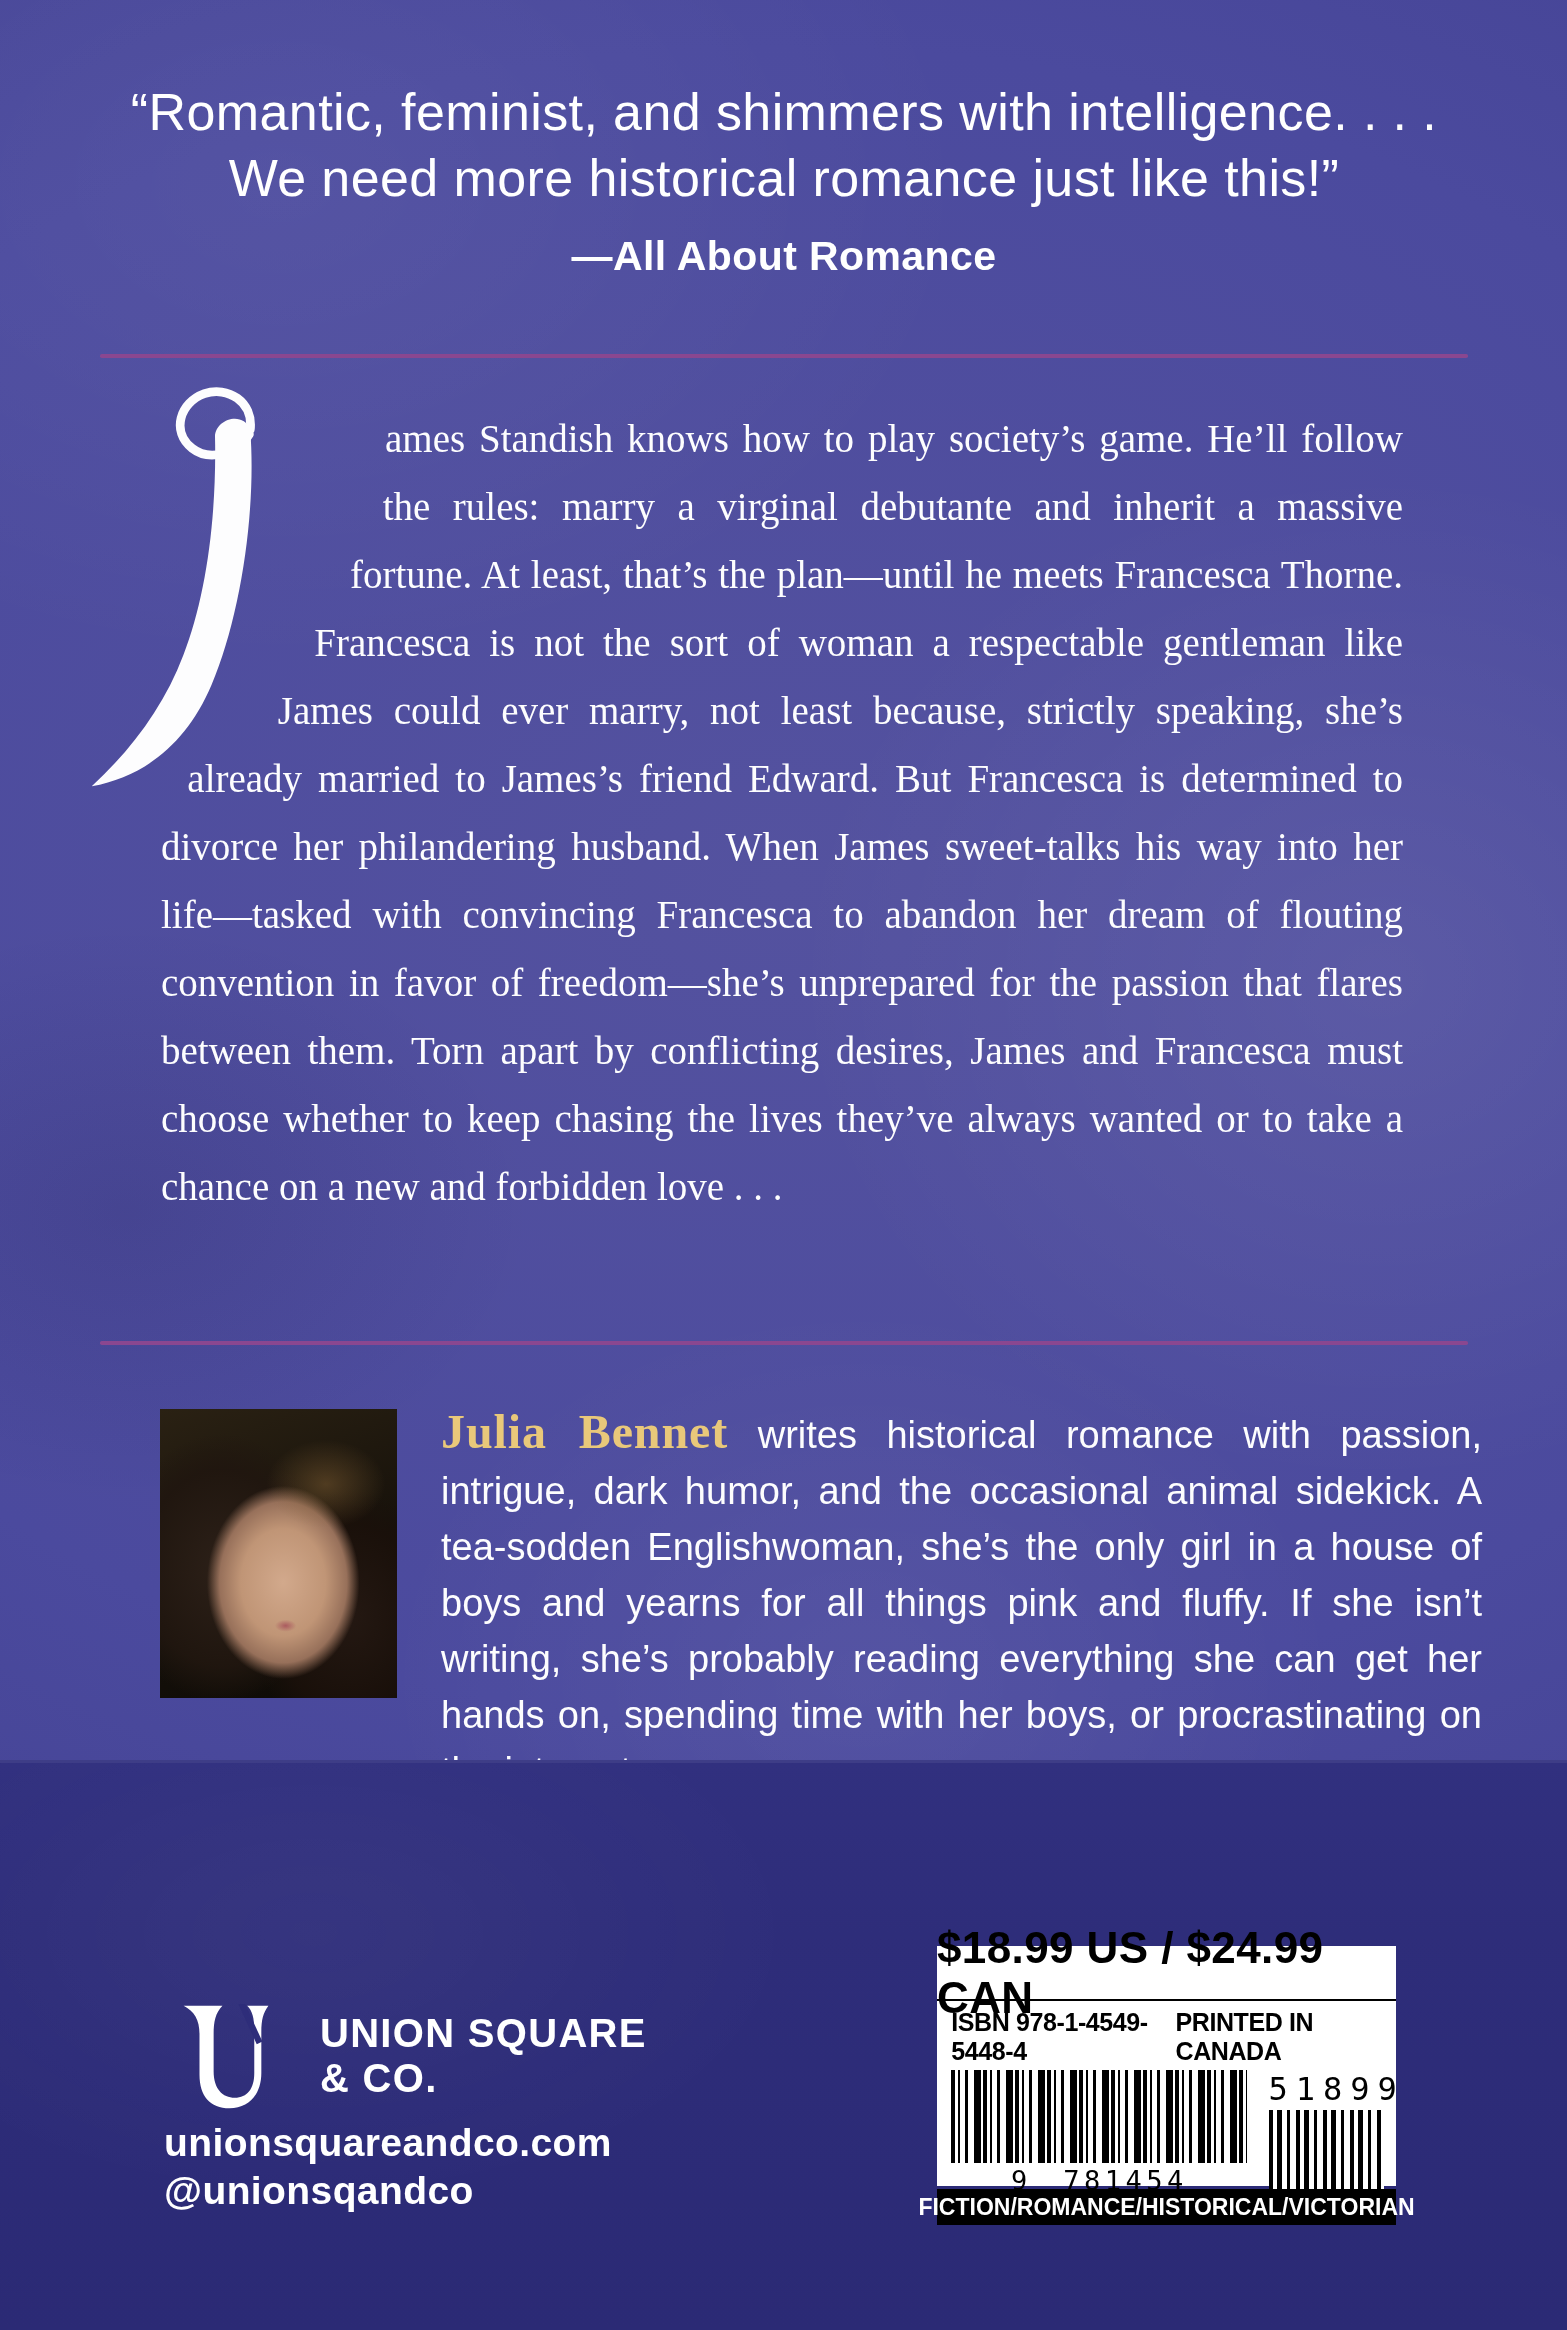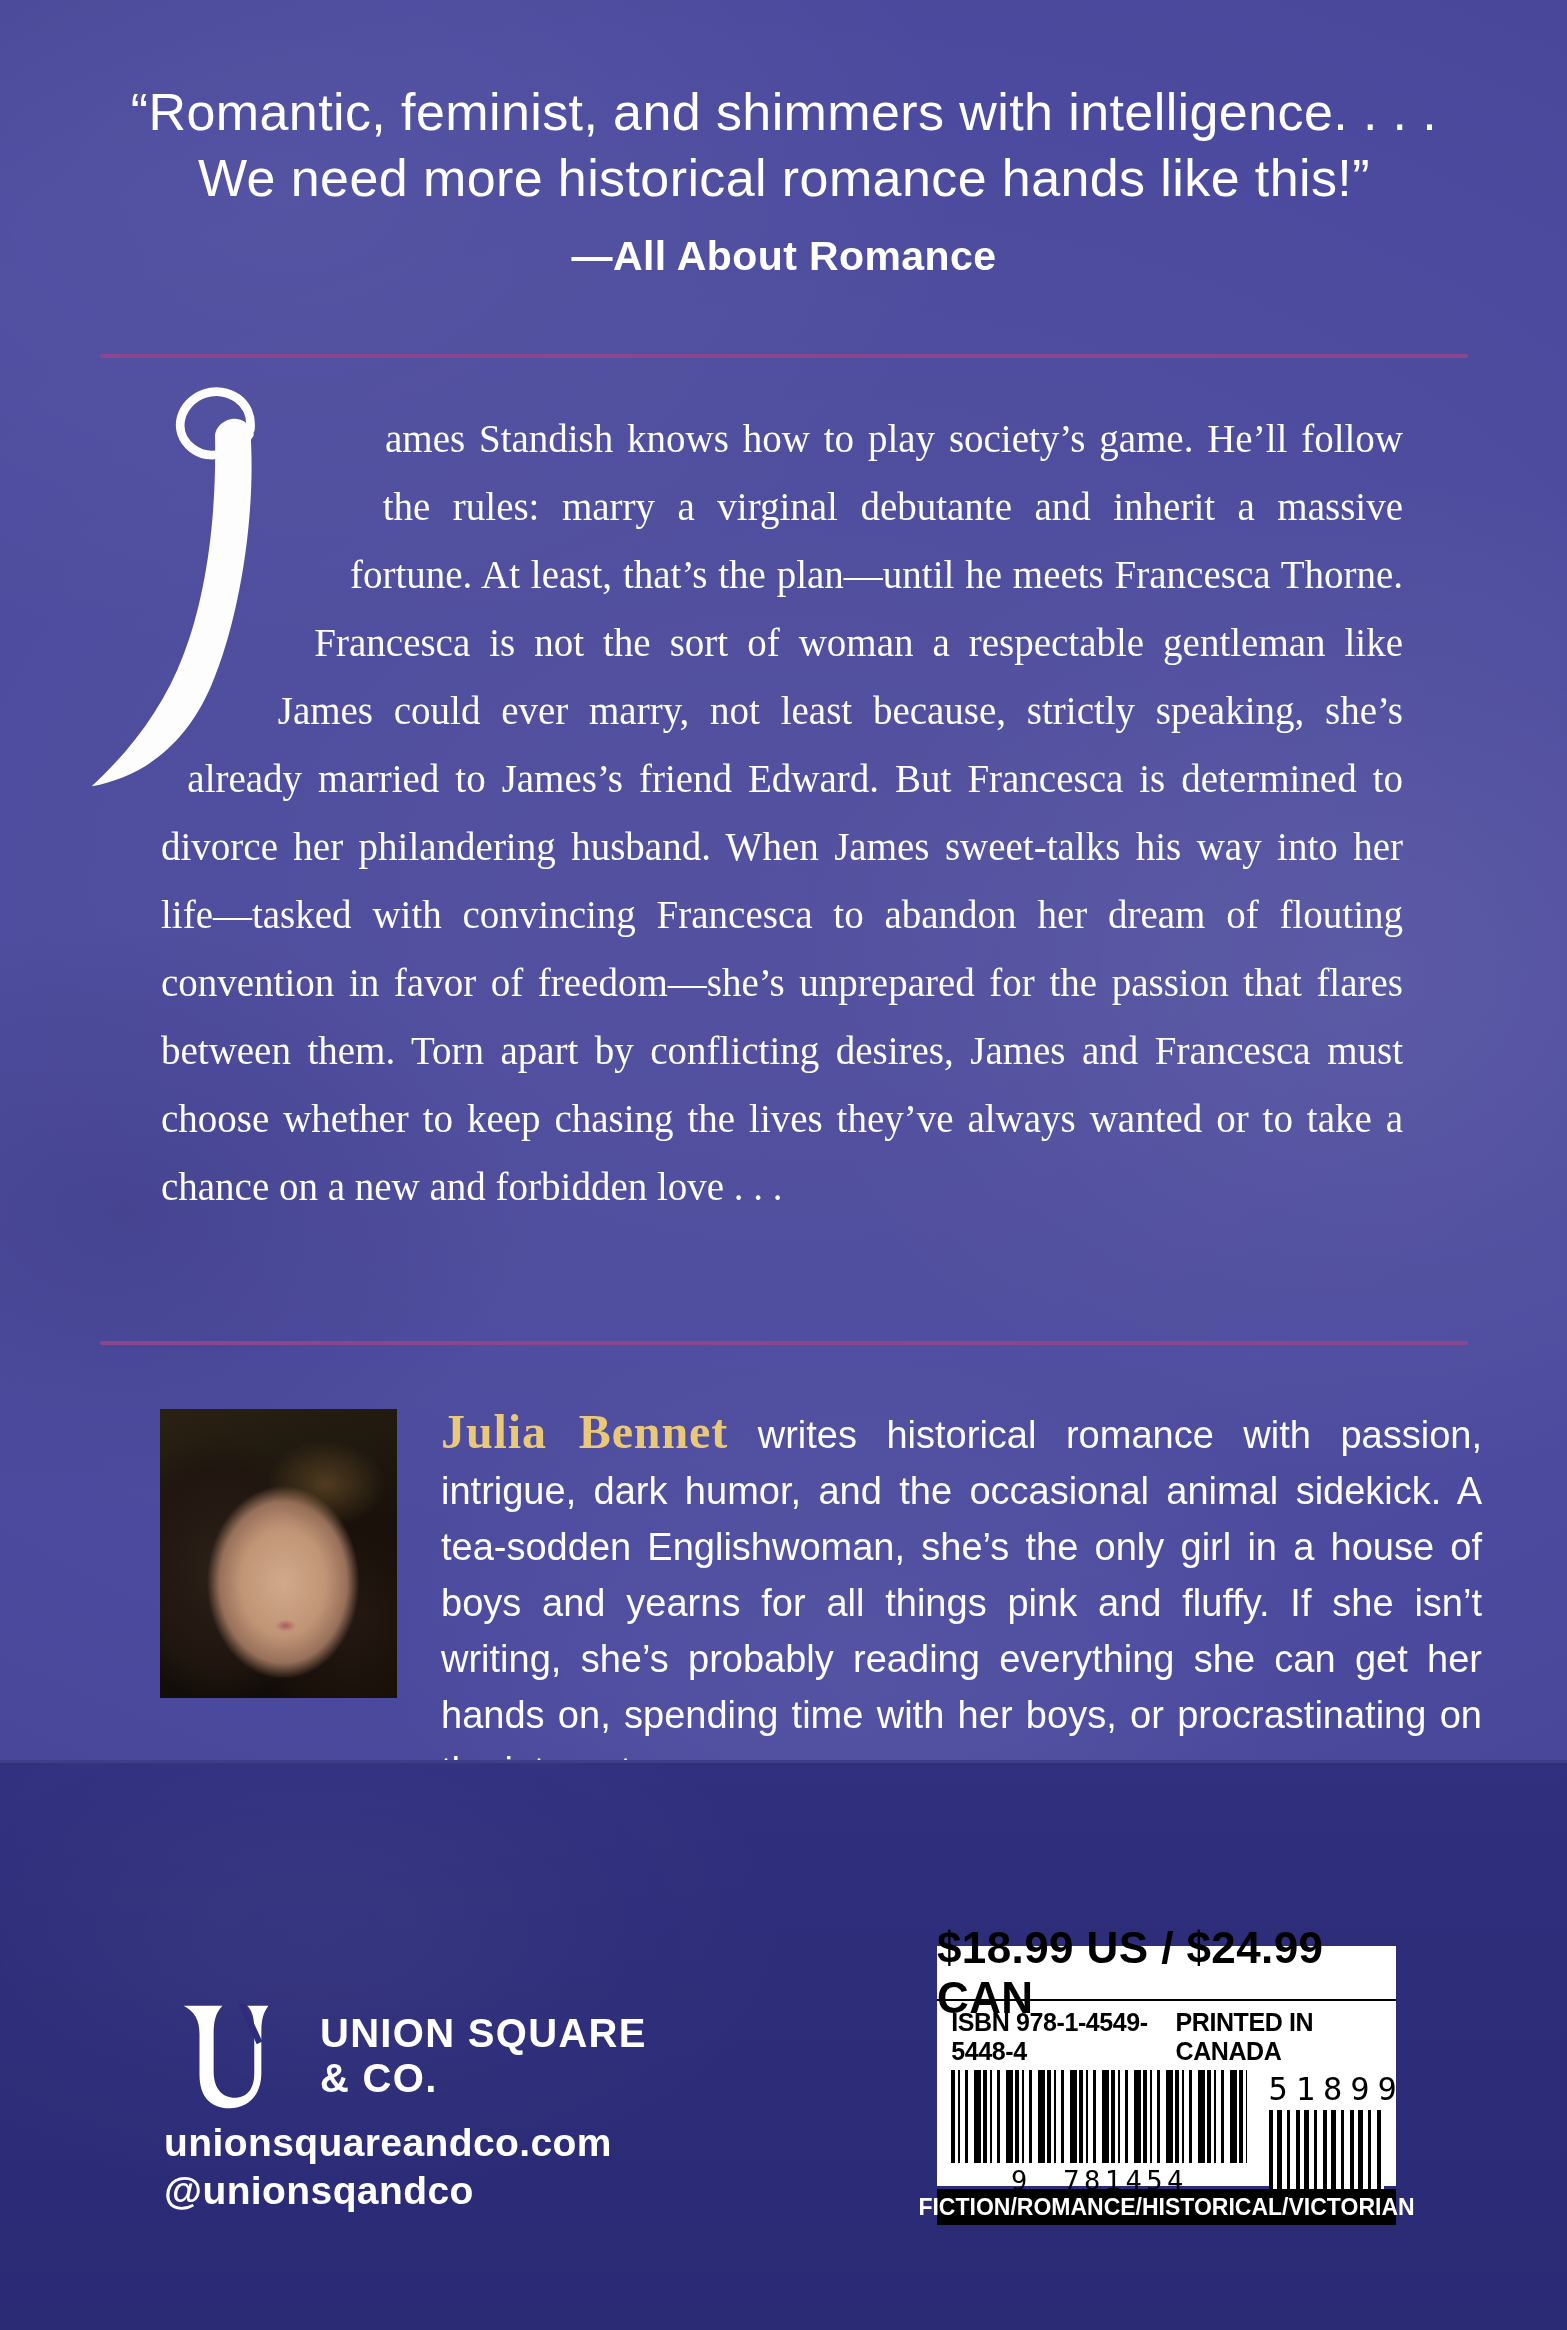--- a/index.html
+++ b/index.html
@@ -93,21 +93,21 @@
     font-size:23px;font-weight:bold;letter-spacing:0px;white-space:nowrap;
   }
 </style>
 </head>
 <body>
 
 <div class="cover">
 
   <div class="pull-quote">
     <div class="line">“Romantic, feminist, and shimmers with intelligence. . . .</div>
-    <div class="line">We need more historical romance hands like this!”</div>
+    <div class="line">We need more historical romance just like this!”</div>
     <div class="attr">—All About Romance</div>
   </div>
 
   <div class="divider d1"></div>
 
   <svg class="drop-cap" viewBox="0 0 220 460" aria-hidden="true">
     <path d="M 196 52 C 200 20 170 2 144 11 C 116 21 106 54 130 73 C 149 88 181 80 195 57" fill="none" stroke="#fdfdfe" stroke-width="10" stroke-linecap="round"></path>
     <path d="M 196 52
              C 203 140 186 262 152 342
              C 124 408 76 446 16 457

